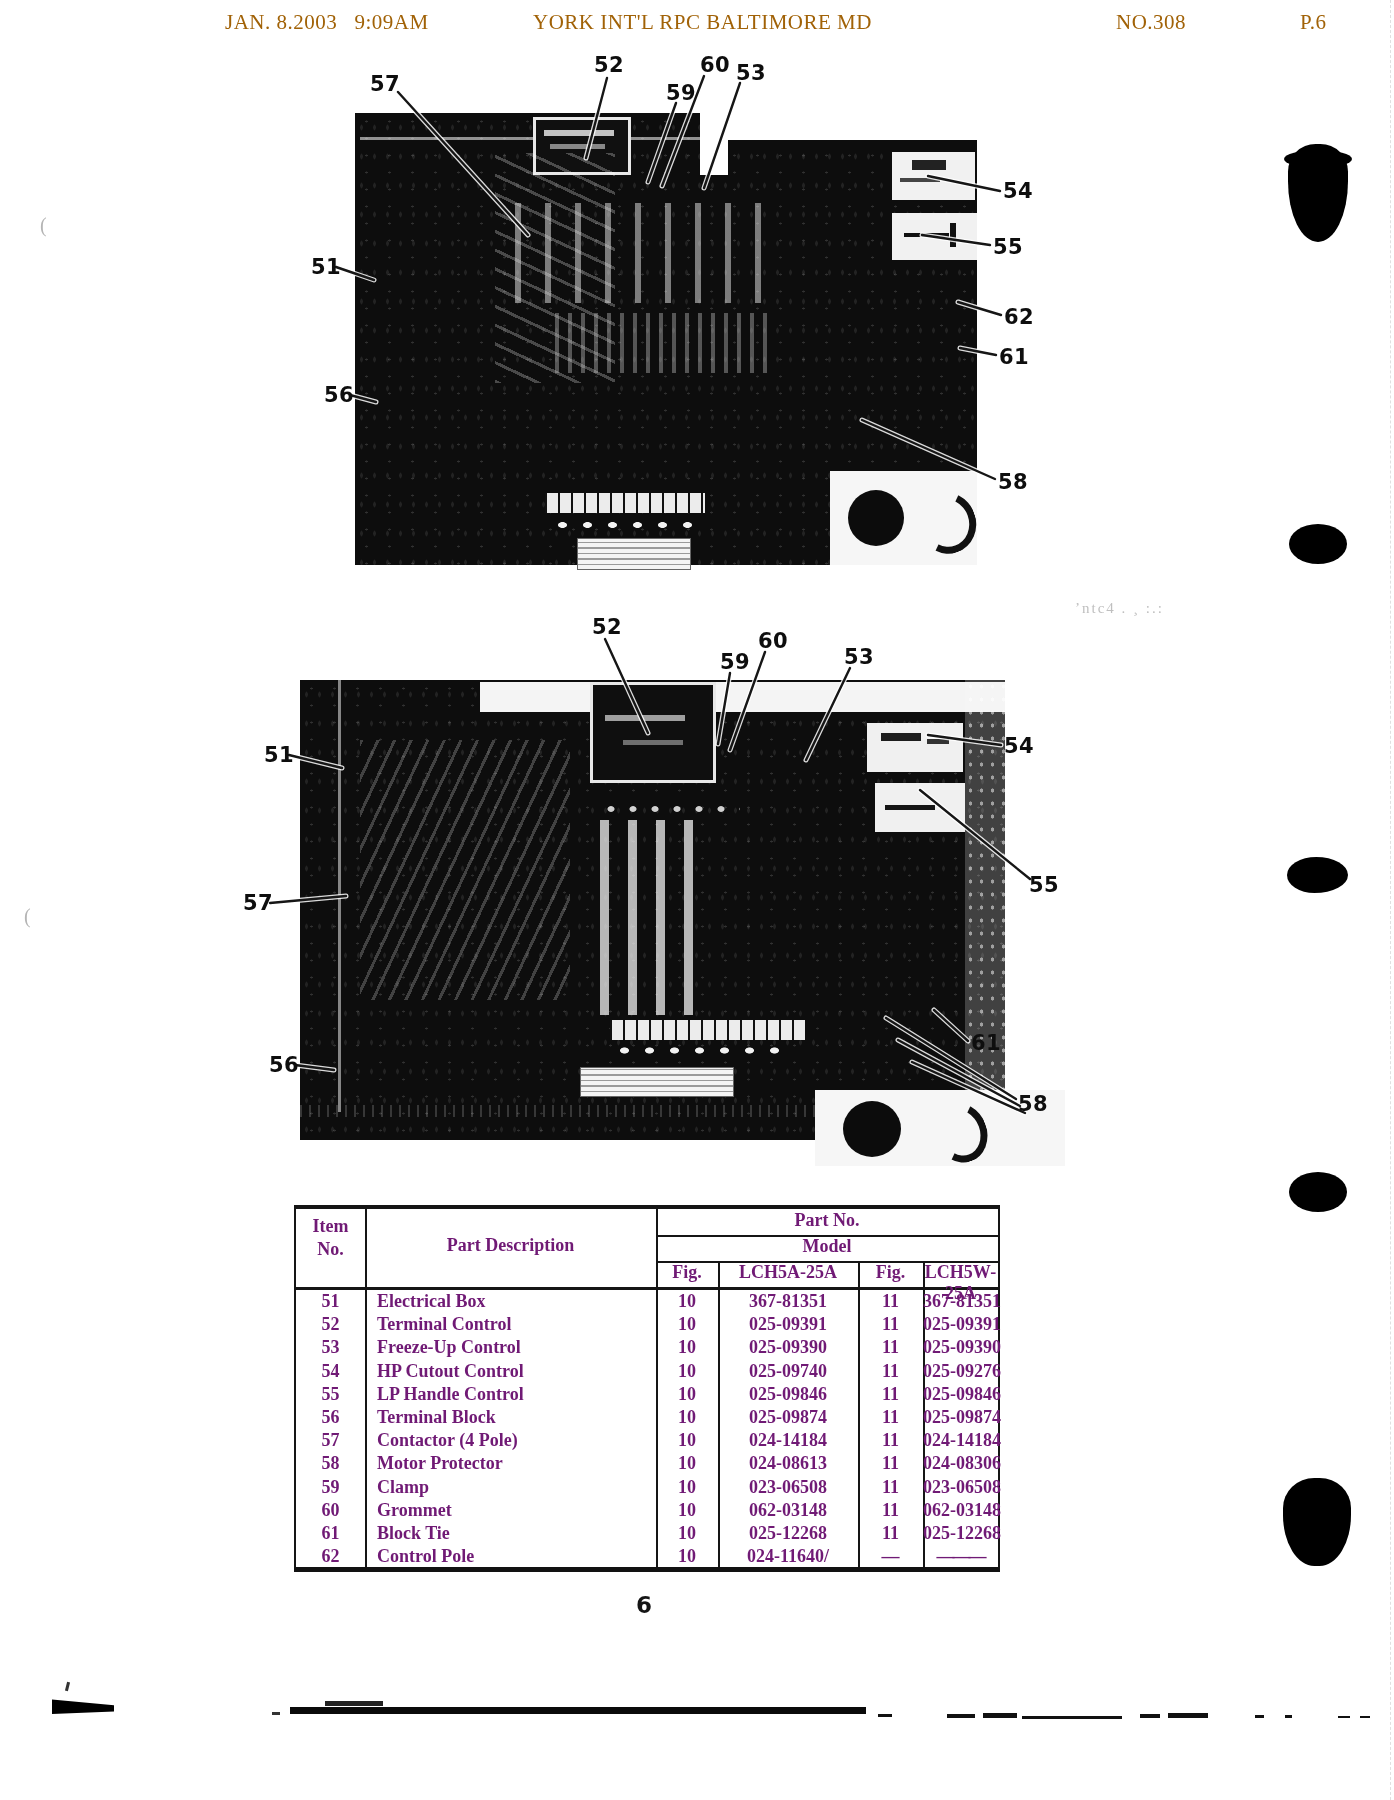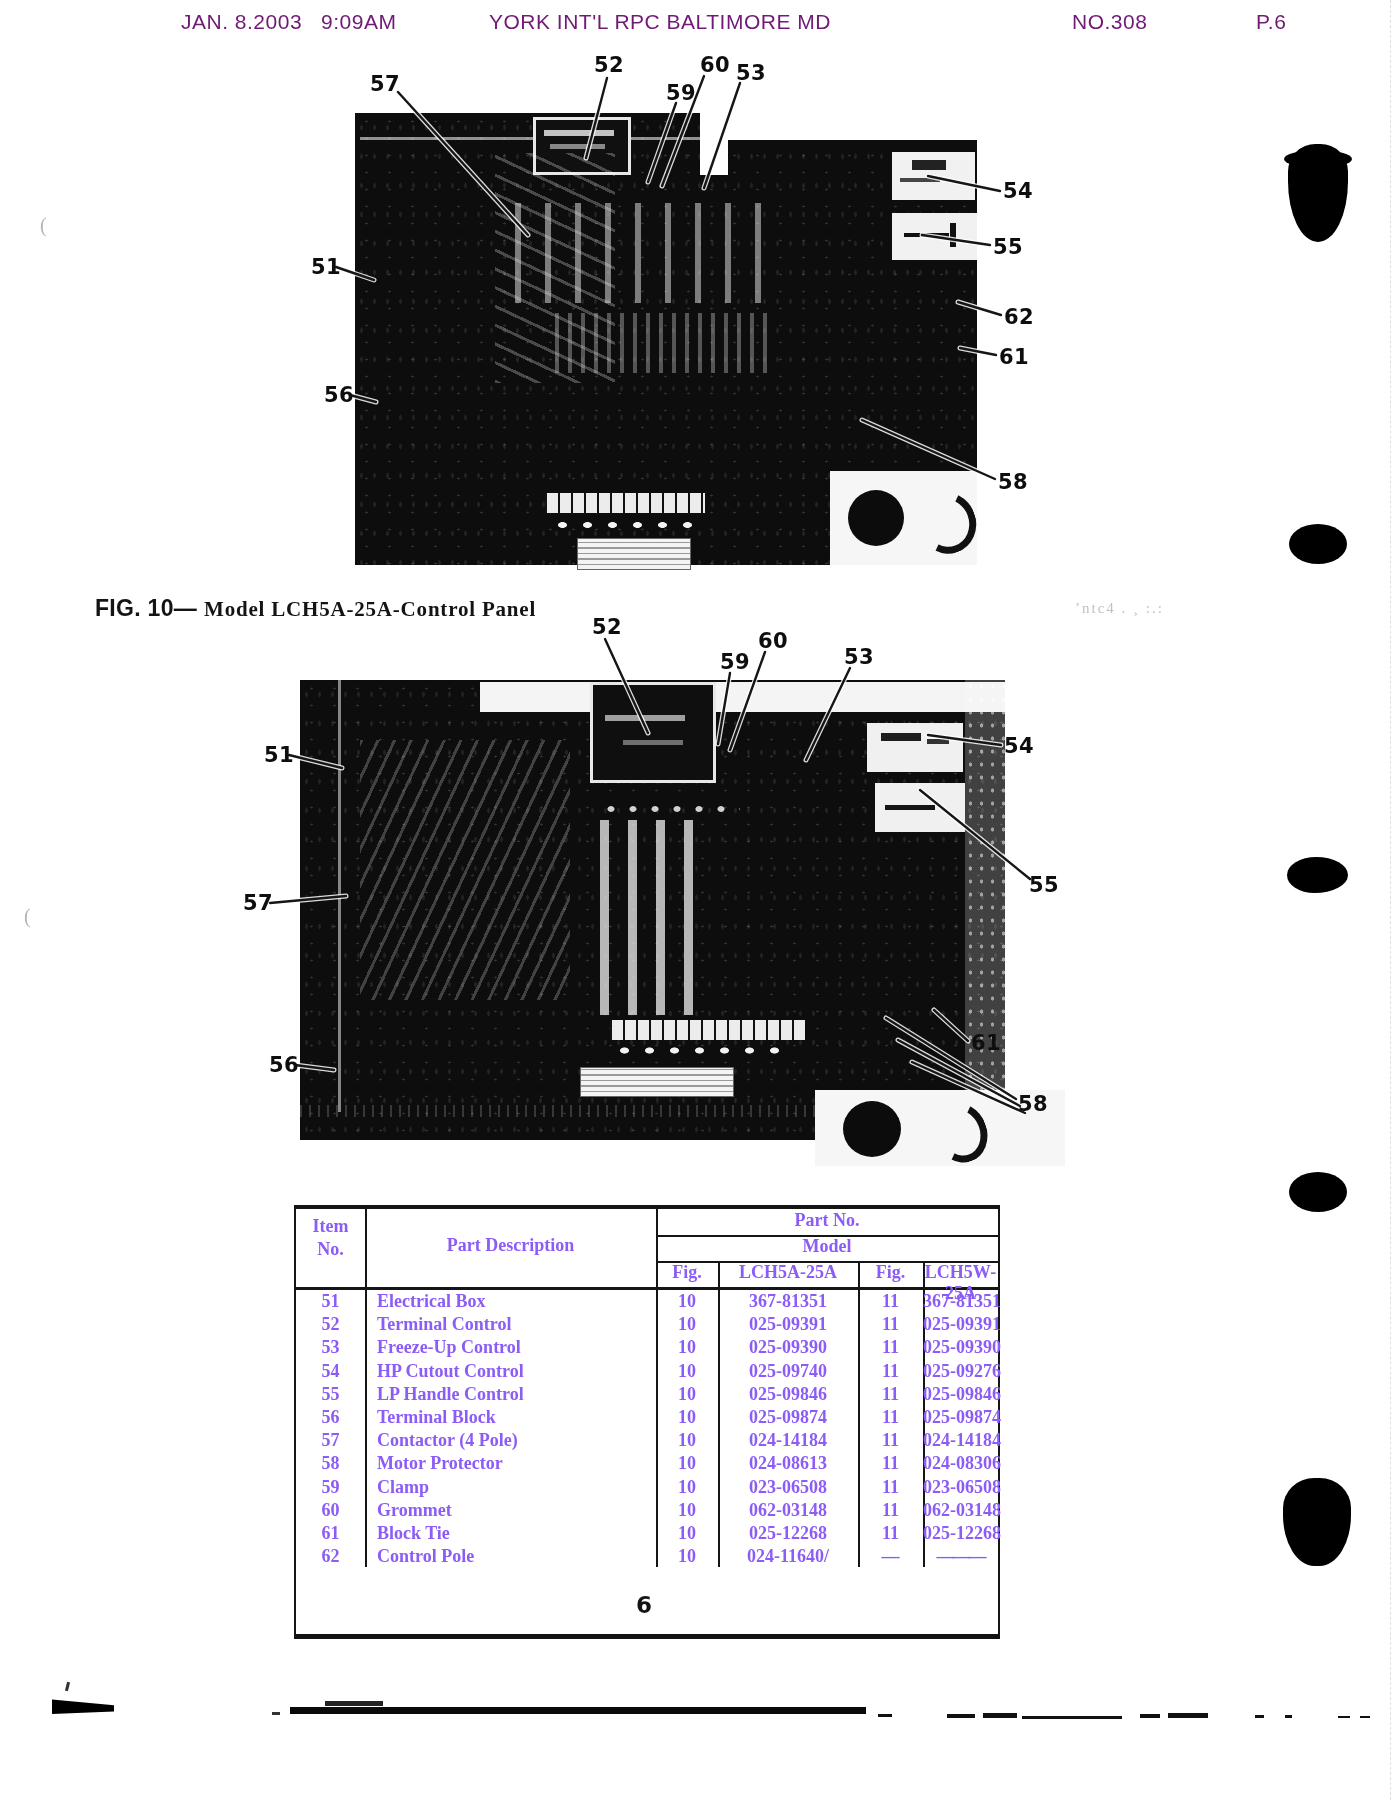--- a/index.html
+++ b/index.html
@@ -1,21 +1,21 @@
 <!DOCTYPE html>
 <html><head>
 <meta charset="utf-8">
 <style>
   html,body{margin:0;padding:0;background:#9a9a9a;}
   #page{position:relative;width:1394px;height:1800px;margin:0 auto;background:#ffffff;
         font-family:"Liberation Serif",serif;color:#141414;overflow:hidden;}
 
   
-  .hdr{position:absolute;top:10px;font-family:Liberation Sans, sans-serif;
-       font-size:21px;letter-spacing:.5px;color:#701a75;white-space:pre;}
+  .hdr{position:absolute;top:10px;font-family:Liberation Serif, serif;
+       font-size:21px;letter-spacing:.5px;color:#a16207;white-space:pre;margin-left:44px;}
   #hdr-datetime{left:181px;}
   #hdr-station{left:489px;}
   #hdr-no{left:1072px;text-align:right;}
   #hdr-page{left:1256px;}
 
   
   .photo{position:absolute;background-color:#0d0d0d;overflow:visible;
      background-image:
        radial-gradient(rgba(255,255,255,.15) 1px, transparent 1.7px),
        radial-gradient(rgba(255,255,255,.09) 1px, transparent 1.5px);
@@ -32,24 +32,24 @@
   
   .figcap{position:absolute;white-space:nowrap;}
   .figcap .lab{font-family:"Liberation Sans",sans-serif;font-weight:700;font-size:23px;letter-spacing:.3px;}
   .figcap .ttl{font-family:"Liberation Serif",serif;font-weight:700;font-size:21px;margin-left:7px;letter-spacing:.8px;}
   #cap10{left:95px;top:595px;}
   #cap11{left:95px;top:1140px;}
   #smudge{position:absolute;left:1075px;top:600px;color:#bfbfbf;font-size:15px;letter-spacing:2px;}
   .paren{position:absolute;color:#b5b5b5;font-size:20px;}
 
   
-  #tbl{position:absolute;left:294px;top:1205px;width:706px;height:434px;box-sizing:border-box;
+  #tbl{position:absolute;left:294px;top:1205px;width:706px;height:367px;box-sizing:border-box;
        border-top:4px solid #151515;border-bottom:5px solid #121212;
        border-left:2px solid #151515;border-right:2px solid #151515;
-       font-weight:700;font-size:18px;color:#8b5cf6;}
+       font-weight:700;font-size:18px;color:#701a75;}
   .vl,.hl{position:absolute;background:#151515;}
   #vl1{left:69px;top:0;width:2px;height:358px;}
   #vl2{left:360px;top:0;width:2px;height:358px;}
   #vl3{left:422px;top:52px;width:2px;height:306px;}
   #vl4{left:562px;top:52px;width:2px;height:306px;}
   #vl5{left:627px;top:52px;width:2px;height:306px;}
   #hl1{left:360px;top:26px;width:342px;height:2px;}
   #hl2{left:360px;top:52px;width:342px;height:2px;}
   #hl3{left:0;top:78px;width:702px;height:3px;}
   .th{position:absolute;text-align:center;}
@@ -230,23 +230,20 @@
       <div class="callout" style="left: 844px; top: 645px;">53</div>
       <div class="callout" style="left: 264px; top: 743px;">51</div>
       <div class="callout" style="left: 243px; top: 891px;">57</div>
       <div class="callout" style="left: 1004px; top: 734px;">54</div>
       <div class="callout" style="left: 1029px; top: 873px;">55</div>
       <div class="callout" style="left: 971px; top: 1031px;">61</div>
       <div class="callout" style="left: 1018px; top: 1092px;">58</div>
       <div class="callout" style="left: 269px; top: 1053px;">56</div>
     </div>
 
-  <div class="figcap" id="cap10">
-    <span class="lab">FIG. 10—</span><span class="ttl">Model LCH5A-25A-Control Panel</span>
-  </div>
   <div id="smudge">ʼntc4 . ¸ :.:</div>
 
   <div id="tbl">
     <div class="vl" id="vl1"></div>
     <div class="vl" id="vl2"></div>
     <div class="vl" id="vl3"></div>
     <div class="vl" id="vl4"></div>
     <div class="vl" id="vl5"></div>
     <div class="hl" id="hl1"></div>
     <div class="hl" id="hl2"></div>

